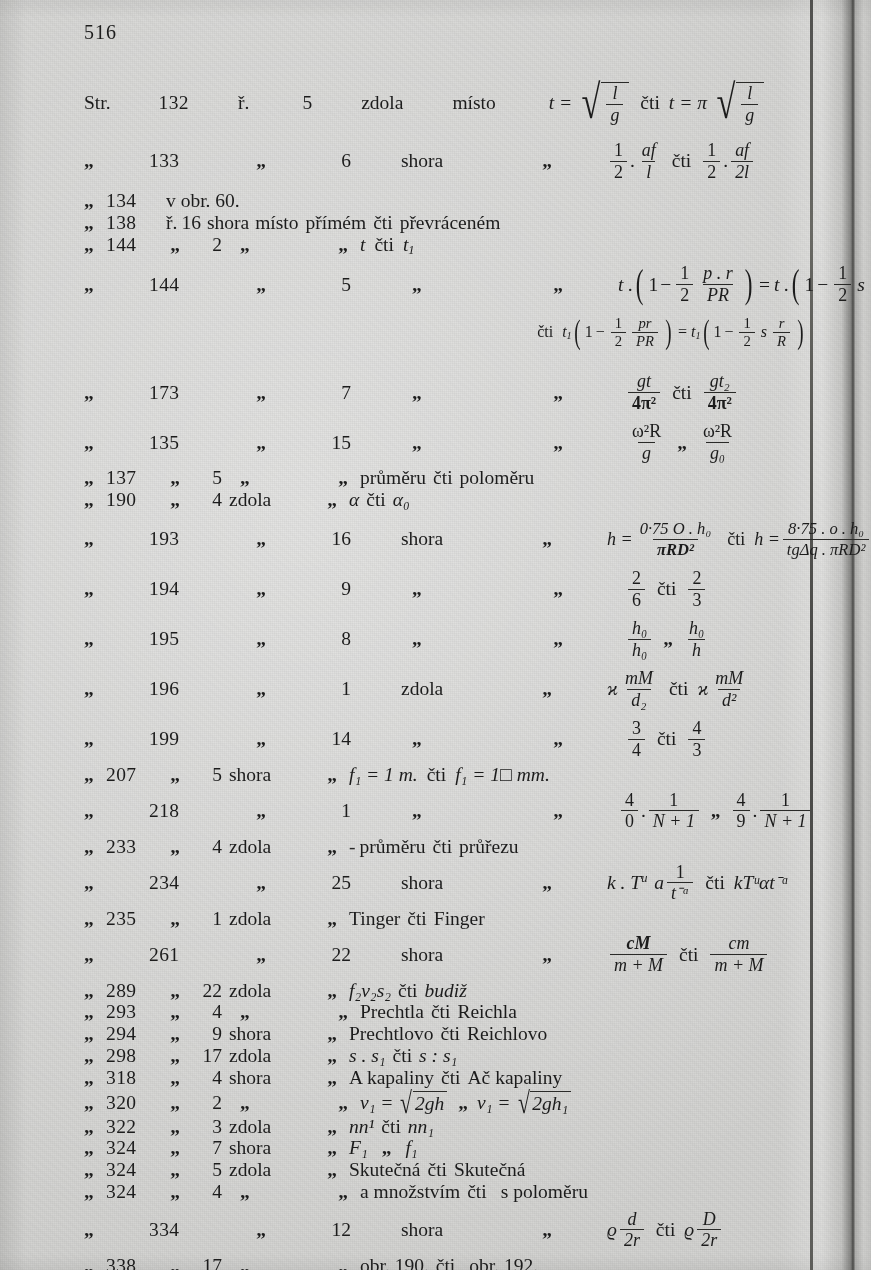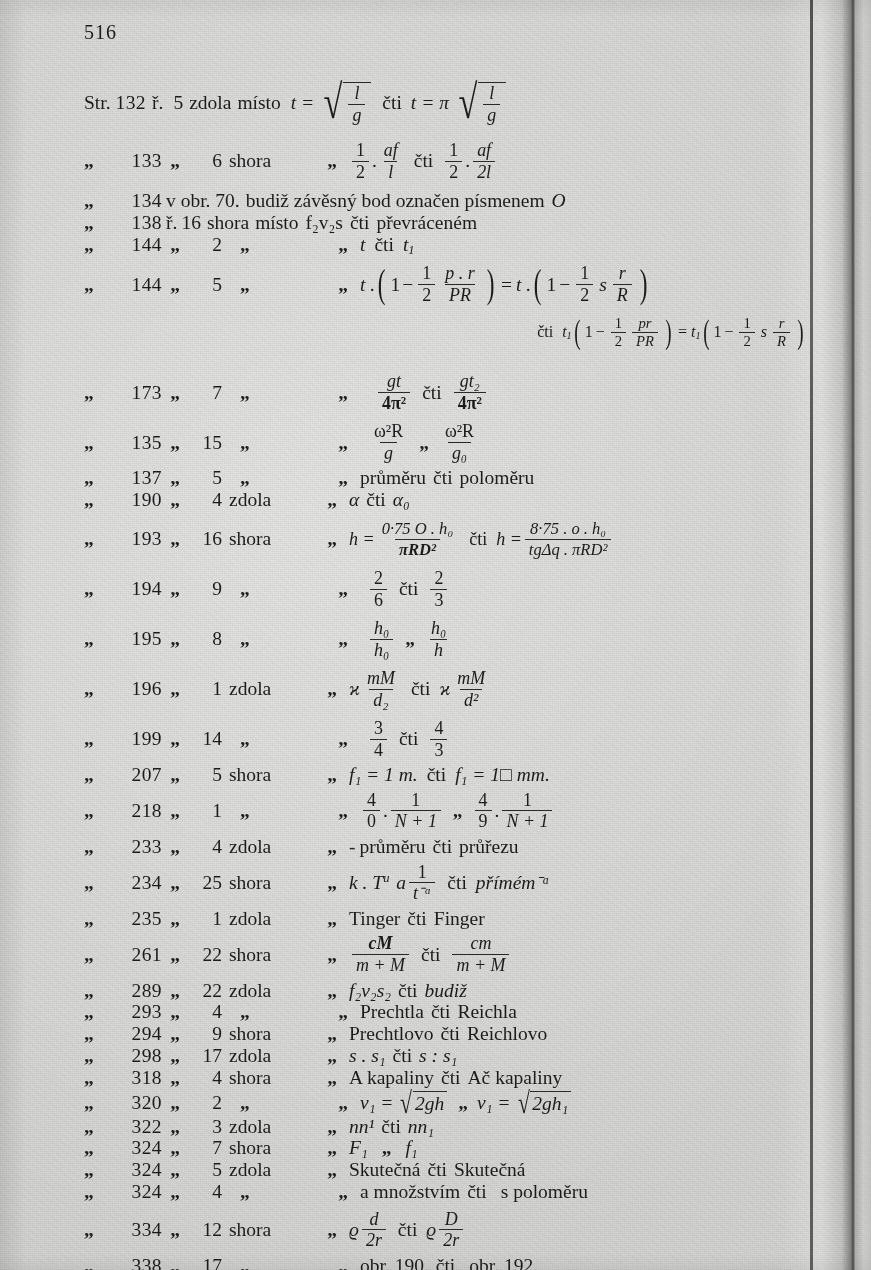--- a/index.html
+++ b/index.html
@@ -60,21 +60,21 @@
   }
 
   
   .row{
     display:flex;align-items:center;
     font-size:19.5px;
     line-height:1.12;
     white-space:nowrap;
   }
   .c-dit1{width:22px;flex:none;}
-  .c-page{width:56px;flex:none;text-align:right;letter-spacing:.4px;}
+  .c-page{width:56px;flex:none;text-align:left;letter-spacing:.4px;}
   .c-dit2{width:26px;flex:none;text-align:center;}
   .c-line{width:34px;flex:none;text-align:right;}
   .c-where{width:86px;flex:none;padding-left:7px;}
   .c-dit3{width:34px;flex:none;text-align:center;}
   .c-body{flex:1 1 auto;display:flex;align-items:center;}
 
   
   .row.first .c-dit1{width:auto;flex:none;padding-right:5px;}
   .row.first .c-page{width:auto;padding:0 6px 0 0;}
   .row.first .c-dit2{width:auto;padding-right:10px;}
@@ -116,21 +116,21 @@
     display:inline-flex;align-items:center;vertical-align:middle;
     font-size:2.05em;line-height:.72;font-weight:400;
     transform:scaleX(.58);transform-origin:center;
   }
   .pw{display:inline-flex;align-items:center;vertical-align:middle;}
   .pw > .inner{display:inline-flex;align-items:center;padding:0 2px;}
 
   sup{font-size:.64em;vertical-align:super;line-height:0;}
   sub{font-size:.64em;vertical-align:-.22em;line-height:0;}
 
-  .tall-row{min-height:50px;}
+  .tall-row{min-height:50px;gap:43px;}
   .eq{padding:0 4px;}
   .r-second{display:flex;justify-content:flex-end;padding-right:18px;margin-top:-2px;}
   .fade{opacity:.92;}
 </style>
 </head>
 <body>
 
 <div id="paper"></div>
 <div id="grain"></div>
 <div id="edge-shadow"></div>
@@ -200,38 +200,33 @@
         <span class="frac">
           <span class="num m">af</span>
           <span class="den m">2l</span>
         </span>
       </span>
     </div>
 
     <div class="row flow">
       <span class="c-dit1 ditto">„</span>
       <span class="c-page">134</span>
-      <span class="c-line">v obr. 70.</span>
-      <span class="c-body" style="padding-left:6px;">
-        <span>budiž závěsný bod označen písmenem</span>
-        <span class="sp"></span>
-        <span class="m">O</span>
-      </span>
+      <span class="c-line">v obr. 60.</span>
     </div>
 
     <div class="row flow">
       <span class="c-dit1 ditto">„</span>
       <span class="c-page">138</span>
       <span class="c-line">ř.</span>
       <span class="c-line">16</span>
       <span class="c-where">shora</span>
       <span class="c-body" style="padding-left:6px;">
         <span>místo</span>
         <span class="sp"></span>
-        <span>f₂v₂s</span>
+        <span>přímém</span>
         <span class="sp"></span>
         <span>čti</span>
         <span class="sp"></span>
         <span>převráceném</span>
       </span>
     </div>
 
     <div class="row">
       <span class="c-dit1 ditto">„</span>
       <span class="c-page">144</span>
@@ -336,21 +331,21 @@
     </div>
 
     <div class="row tall-row">
       <span class="c-dit1 ditto">„</span>
       <span class="c-page">173</span>
       <span class="c-dit2 ditto">„</span>
       <span class="c-line">7</span>
       <span class="c-where ditto" style="padding-left:18px;">„</span>
       <span class="c-dit3 ditto">„</span>
       <span class="c-body">
-        <span class="frac" style="margin-left:18px;">
+        <span class="frac" style="margin-left:10px;">
           <span class="num m">gt</span>
           <span class="den bf">4π²</span>
         </span>
         <span class="cti">čti</span>
         <span class="frac">
           <span class="num m">gt₂</span>
           <span class="den bf">4π²</span>
         </span>
       </span>
     </div>
@@ -581,21 +576,21 @@
       <span class="c-dit3 ditto">„</span>
       <span class="c-body">
         <span class="m"><span>k . T</span><sup>u</sup></span>
         <span class="sp"></span>
         <span class="m">a</span>
         <span class="frac">
           <span class="num">1</span>
           <span class="den m">t⁻ᵅ</span>
         </span>
         <span class="cti">čti</span>
-        <span class="m">přímém⁻ᵅ</span>
+        <span class="m">kTᵘαt⁻ᵅ</span>
       </span>
     </div>
 
     <div class="row">
       <span class="c-dit1 ditto">„</span>
       <span class="c-page">235</span>
       <span class="c-dit2 ditto">„</span>
       <span class="c-line">1</span>
       <span class="c-where">zdola</span>
       <span class="c-dit3 ditto">„</span>

